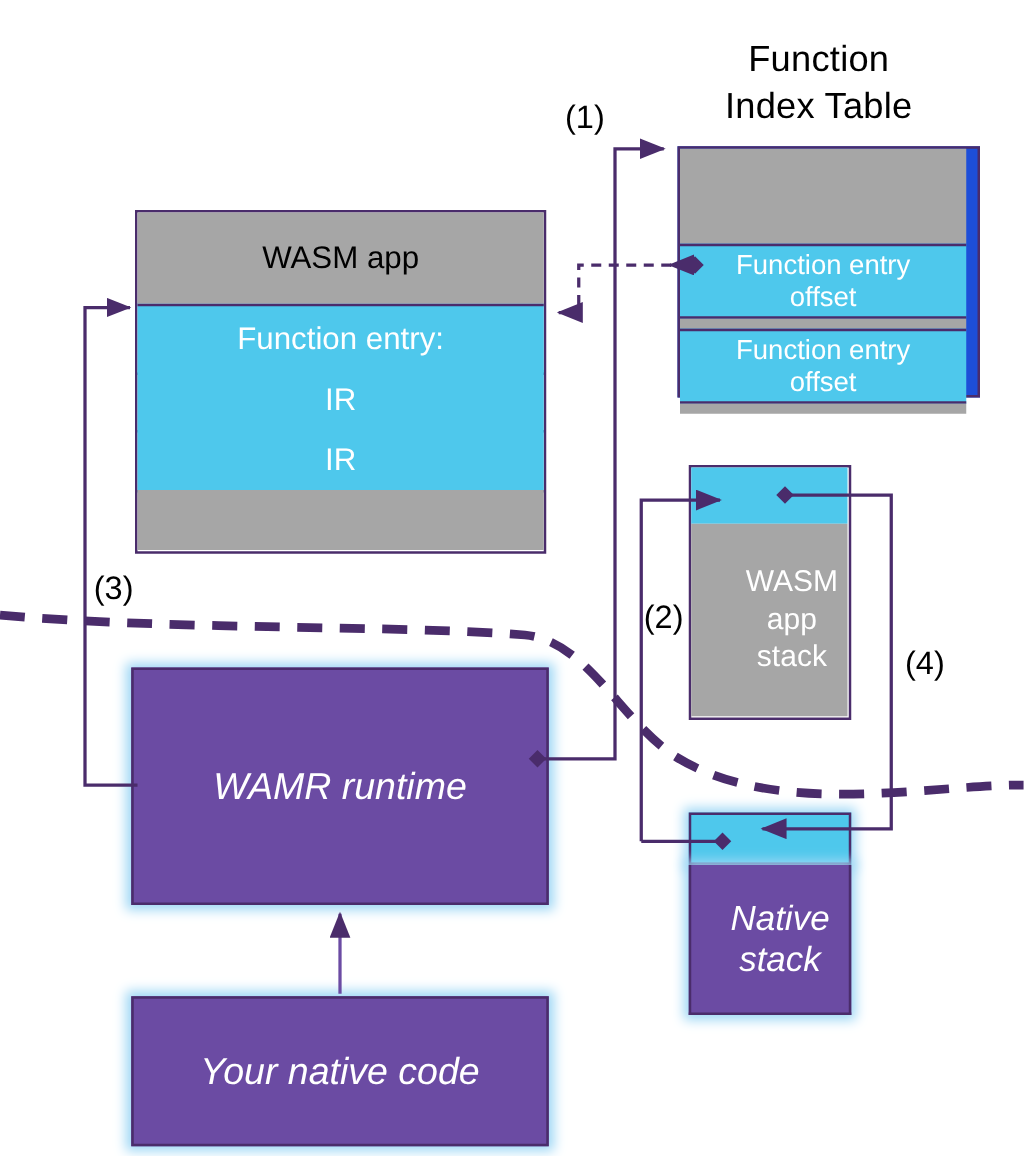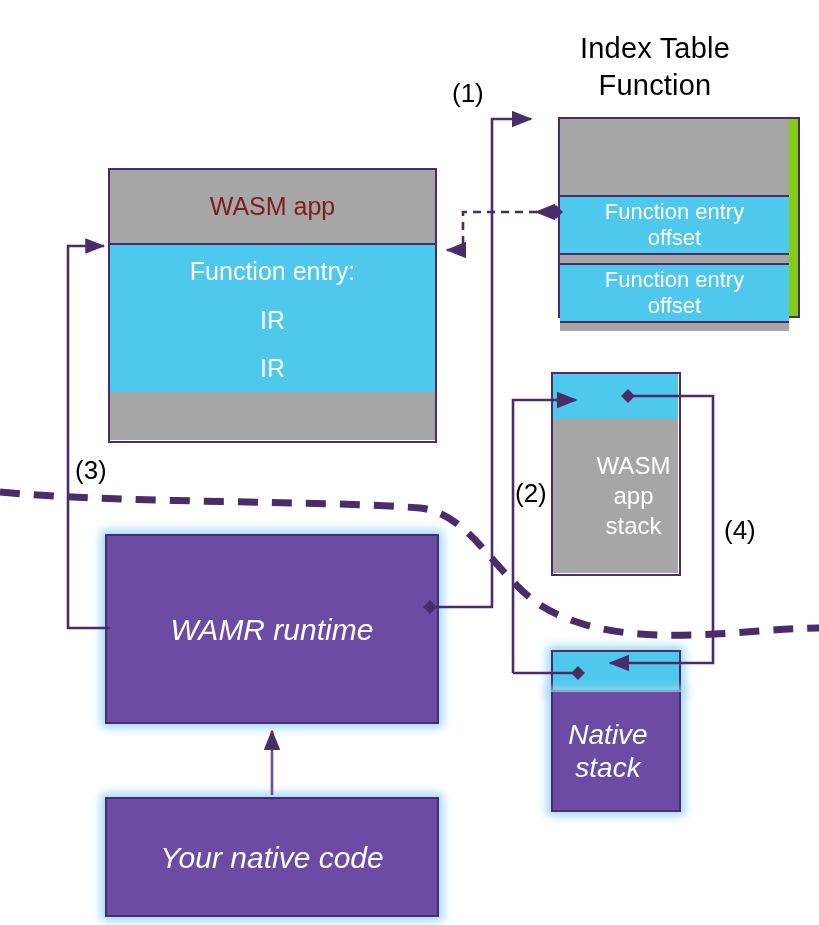--- a/index.html
+++ b/index.html
@@ -9,46 +9,46 @@
   .abs{position:absolute;box-sizing:border-box;}
 
   
   .ttl{font-size:29px;color:#000;text-align:center;line-height:37px;letter-spacing:.2px;}
   .stepnum{font-size:26px;color:#000;line-height:30px;}
   .gray{background:#A6A6A6;}
   .cyan{background:#4EC8EC;}
   .purple{background:#6B4BA3;}
   .barline{background:#A6A6A6;}
 
-  .lbl-dark{color:#7f1d1d;font-size:25px;}
+  .lbl-dark{color:#000000;font-size:25px;}
   .lbl-white{color:#ffffff;font-size:25px;text-align:center;line-height:29px;}
   .lbl-white-s{color:#ffffff;font-size:22px;text-align:center;line-height:26px;
                font-family:"Liberation Sans","DejaVu Sans",sans-serif;}
   .lbl-white-big{color:#ffffff;font-size:28px;text-align:center;line-height:33px;font-style:italic;}
 
   .glow{box-shadow:0 0 9px 4px #9ED7F5;}
 
   
   #wasmapp{left:108px;top:168px;width:329px;height:275px;border:2.5px solid #4A2C6B;}
   .row{position:absolute;left:0;right:0;display:flex;align-items:center;justify-content:center;}
 
   
-  #fit{left:558px;top:117px;width:242px;height:201px;border:2.5px solid #4A2C6B;background:#84cc16;}
+  #fit{left:542px;top:117px;width:242px;height:201px;border:2.5px solid #4A2C6B;background:#1d4ed8;}
 
   
   #wires{position:absolute;left:0;top:0;width:819px;height:925px;pointer-events:none;}
 </style>
 </head>
 <body>
 
 <div id="stage">
 
   <div class="abs ttl" style="left:525px;top:30px;width:260px;">
+    <div>Function</div>
     <div>Index Table</div>
-    <div>Function</div>
   </div>
 
   <div class="abs" id="fit">
 
     <div class="abs gray" style="left:0;top:0;width:229px;height:76px;"></div>
 
     <div class="abs cyan" style="left:0;top:76px;width:229px;height:60px;border-top:2px solid #4A2C6B;border-bottom:2px solid #4A2C6B;
                 display:flex;align-items:center;justify-content:center;">
       <span class="lbl-white-s" style="width:175px;">Function entry offset</span>
     </div>
@@ -82,21 +82,21 @@
   <div class="abs" style="left:551px;top:372px;width:130px;height:204px;border:2.5px solid #4A2C6B;">
     <div class="abs cyan" style="left:0;top:0;width:125px;height:45px;"></div>
     <div class="abs gray" style="left:0;top:45px;width:125px;height:154px;display:flex;align-items:center;justify-content:center;padding-left:36px;">
       <span class="lbl-white-s" style="width:110px;font-size:24px;line-height:30px;">WASM app stack</span>
     </div>
   </div>
 
   <div class="abs" style="left:551px;top:650px;width:130px;height:162px;">
     <div class="abs cyan glow" style="left:0;top:0;width:130px;height:42px;border:2.5px solid #4A2C6B;"></div>
     <div class="abs purple glow" style="left:0;top:42px;width:130px;height:120px;border:2.5px solid #4A2C6B;border-top:none;
-                display:flex;align-items:center;justify-content:flex-start;">
+                display:flex;align-items:center;justify-content:flex-end;">
       <span class="lbl-white-big" style="width:110px;">Native stack</span>
     </div>
   </div>
 
   <div class="abs purple glow" style="left:105px;top:534px;width:334px;height:190px;border:2.5px solid #4A2C6B;
               display:flex;align-items:center;justify-content:center;">
     <span class="lbl-white-big" style="font-size:30px;">WAMR runtime</span>
   </div>
 
   <div class="abs purple glow" style="left:105px;top:797px;width:334px;height:120px;border:2.5px solid #4A2C6B;

